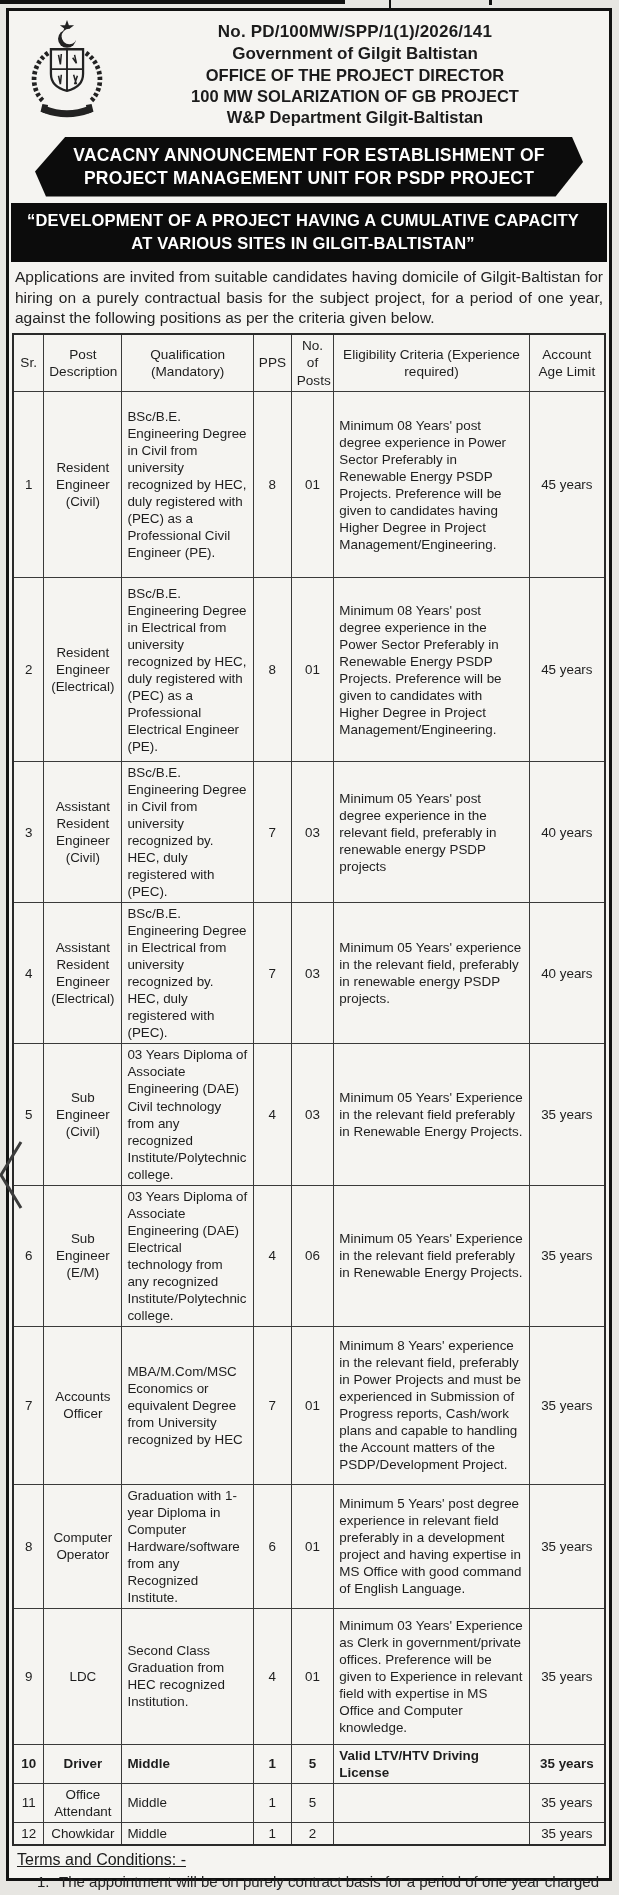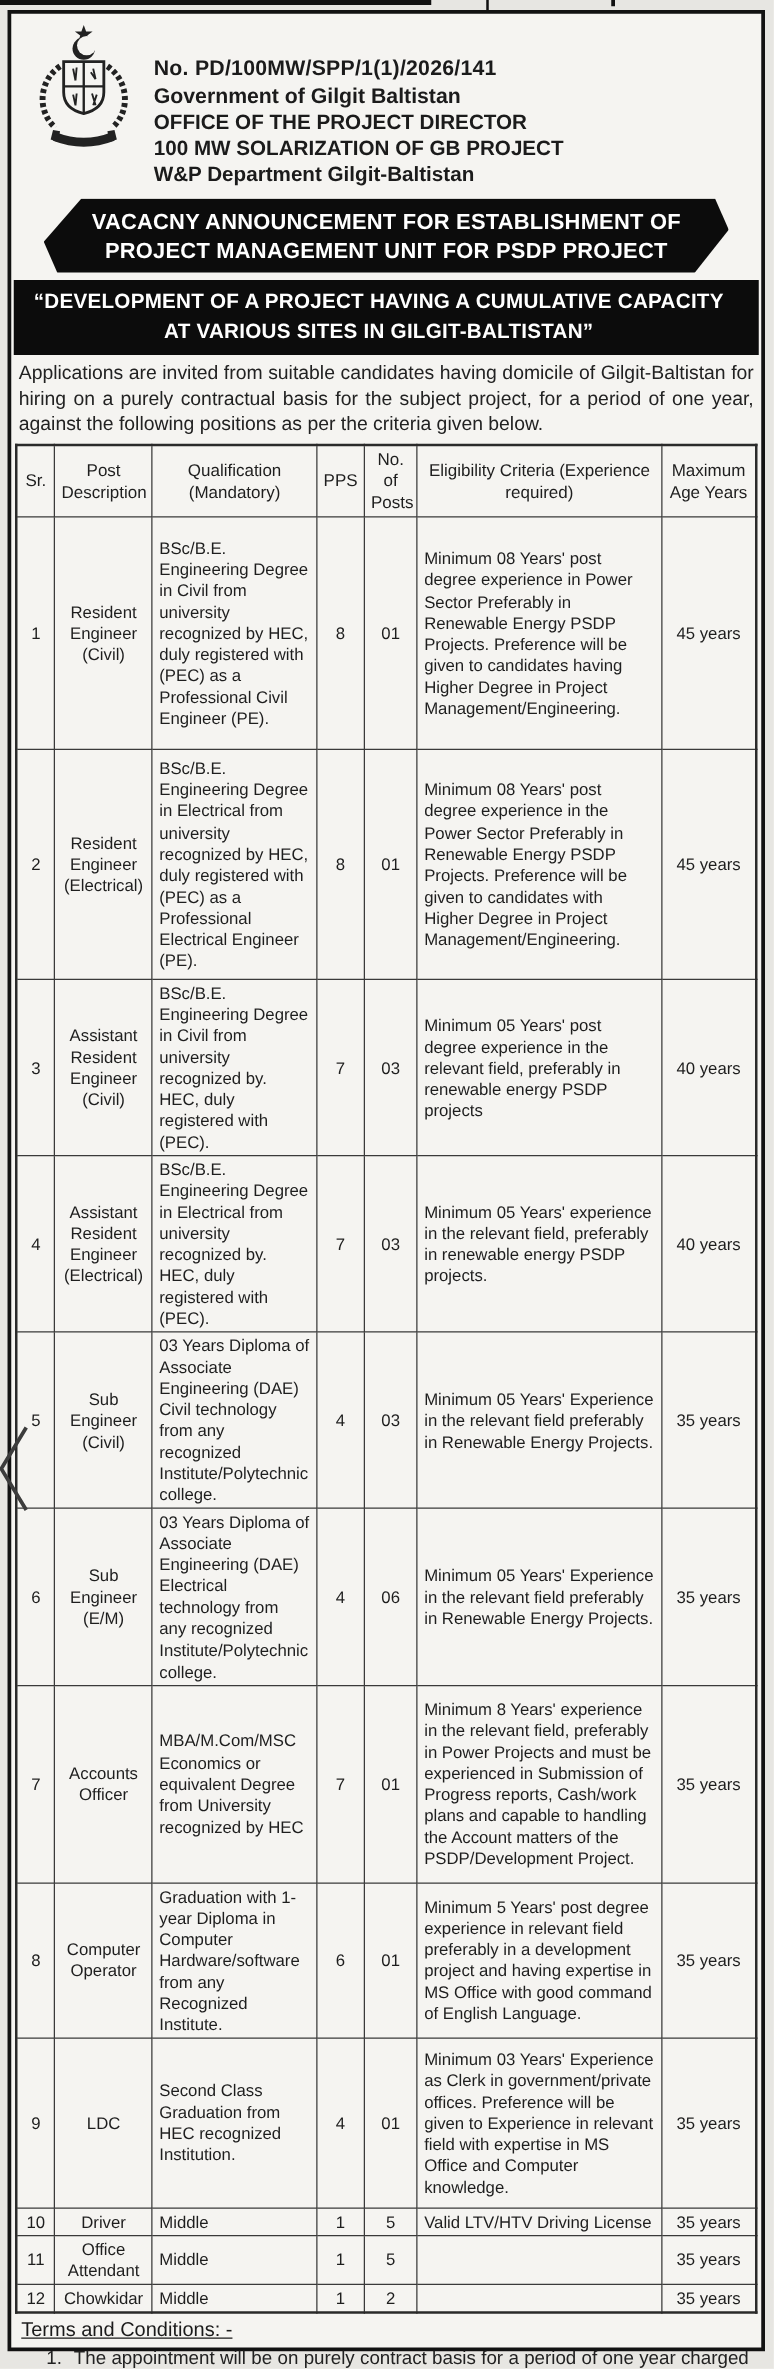--- a/index.html
+++ b/index.html
@@ -12,21 +12,21 @@
   }
   .artifact{position:absolute;background:#111;}
   .ad{
     position:absolute;left:6px;right:7px;top:8px;bottom:14px;
     background:#f5f4f1;border:3px solid #121212;
     box-sizing:border-box;padding:0;
   }
   
   .hdr{position:relative;padding:10px 10px 4px 10px;min-height:108px;}
   .crest{position:absolute;left:10px;top:8px;width:96px;height:104px;}
-  .hdr-text{padding-left:104px;padding-right:12px;text-align:left;margin-top:23px;}
+  .hdr-text{padding-left:104px;padding-right:12px;text-align:center;}
   .hdr-text .l{font-weight:bold;line-height:1.28;}
   .ref{font-size:17px;letter-spacing:.2px;}
   .gov{font-size:17px;}
   .office{font-size:16.5px;}
   .project{font-size:16.5px;}
   .dept{font-size:16.5px;}
   
   .banner{
     margin:4px 26px 0 26px;background:#0c0c0c;color:#fff;
     clip-path:polygon(5.5% 0,98% 0,100% 42%,95% 100%,2% 100%,0 58%);
@@ -57,21 +57,21 @@
   col.c-pps{width:6.4%}col.c-no{width:7.2%}col.c-elig{width:33%}col.c-age{width:12.8%}
   tbody tr:nth-child(1){height:186px;}
   tbody tr:nth-child(2){height:184px;}
   tbody tr:nth-child(3){height:110px;}
   tbody tr:nth-child(4){height:112px;}
   tbody tr:nth-child(5){height:128px;}
   tbody tr:nth-child(6){height:128px;}
   tbody tr:nth-child(7){height:158px;}
   tbody tr:nth-child(8){height:118px;}
   tbody tr:nth-child(9){height:136px;}
-  tbody tr:nth-child(10){height:21px;}
+  tbody tr:nth-child(10){height:21px;font-weight:bold;}
   tbody tr:nth-child(11){height:38px;}
   tbody tr:nth-child(12){height:21px;}
   
   .terms{padding:3px 8px 0 8px;}
   .terms-h{font-size:16px;font-weight:normal;text-decoration:underline;margin:2px 0 3px 0;}
   .terms ol{list-style:none;margin:0;padding:0 2px 0 8px;}
   .terms li{display:flex;font-size:15px;line-height:1.3;margin-bottom:3px;color:#222;}
   .terms .num{flex:0 0 34px;text-align:left;padding-left:12px;box-sizing:border-box;}
   .terms .txt{flex:1;text-align:justify;}
   .chev{position:absolute;left:-3px;top:1140px;width:26px;height:70px;color:#3c3c3c;}
@@ -136,21 +136,21 @@
         <col class="c-age">
     </colgroup>
     <thead>
         <tr id="thead-row">
           <th>Sr.</th>
           <th>Post Description</th>
           <th>Qualification (Mandatory)</th>
           <th>PPS</th>
           <th>No. of Posts</th>
           <th>Eligibility Criteria (Experience required)</th>
-          <th>Maximum Age Years</th>
+          <th>Account Age Limit</th>
         </tr>
       </thead>
     <tbody id="tbody">
         <tr>
           <td class="c">1</td>
           <td class="c">Resident Engineer (Civil)</td>
           <td class="l">BSc/B.E. Engineering Degree in Civil from university recognized by HEC, duly registered with (PEC) as a Professional Civil Engineer (PE).</td>
           <td class="c">8</td>
           <td class="c">01</td>
           <td class="l">Minimum 08 Years' post degree experience in Power Sector Preferably in Renewable Energy PSDP Projects. Preference will be given to candidates having Higher Degree in Project Management/Engineering.</td>

